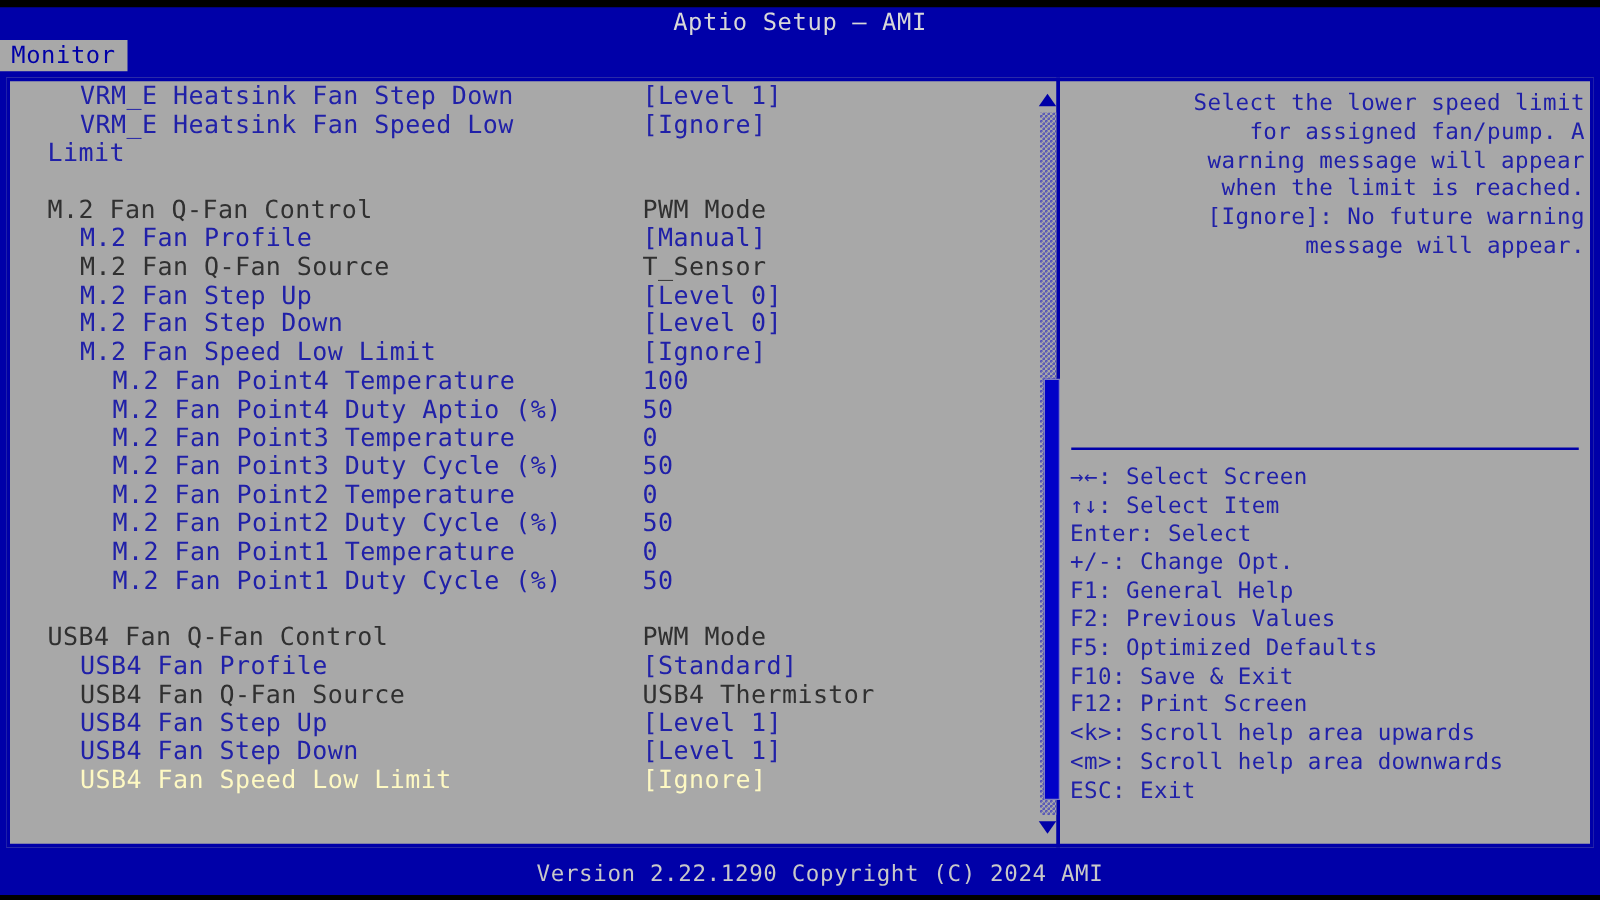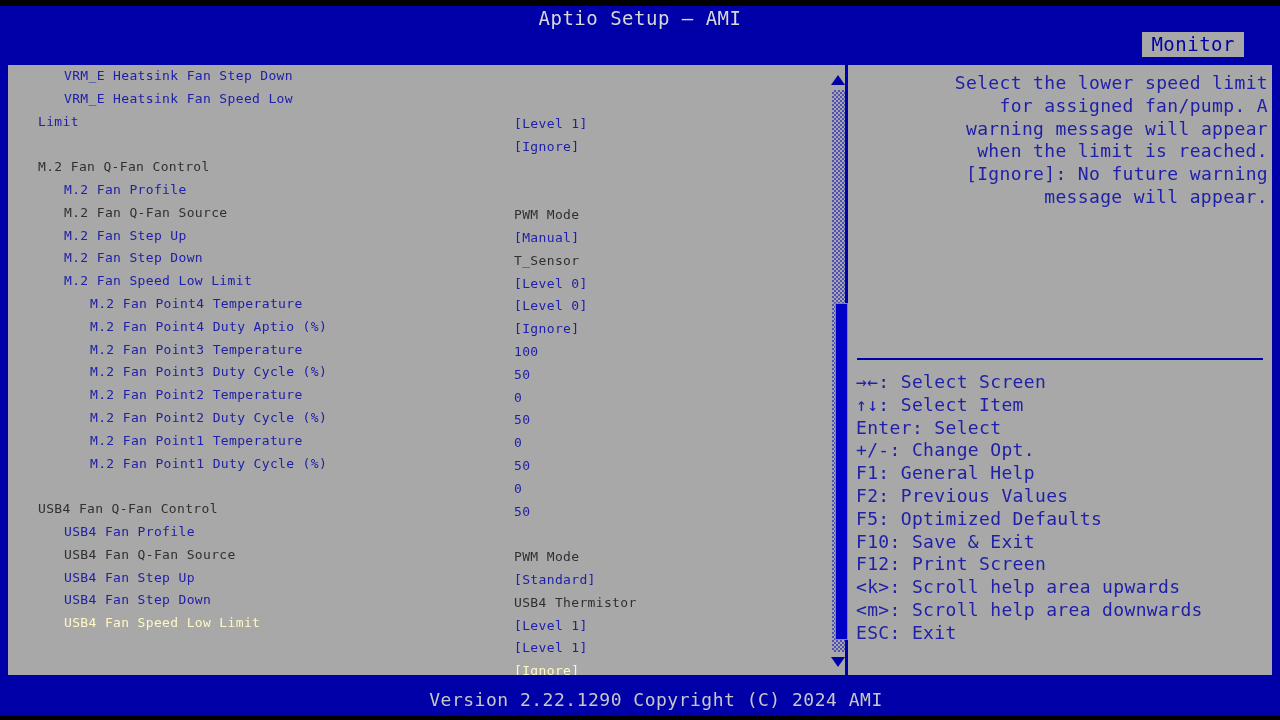--- a/index.html
+++ b/index.html
@@ -36,22 +36,22 @@
     text-align: center;
     font-size: 19px;
     line-height: 24px;
     letter-spacing: 0.5px;
     color: #d8d8d8;
     white-space: pre;
   }
   .tabrow {
     position: absolute;
     left: 0; top: 26px;
-    width: 1244px;
-    text-align: right;
+    width: 1084px;
+    text-align: left;
   }
   .tab {
     display: inline-block;
     background: #a8a8a8;
     color: #0000a8;
     font-size: 19px;
     line-height: 25px;
     padding: 0 9px;
     letter-spacing: 0.5px;
     white-space: pre;
@@ -77,33 +77,32 @@
   .options {
     position: absolute;
     left: 8px; top: 65px;
     width: 812px; height: 610px;
     overflow: hidden;
   }
   .row {
     position: relative;
     height: 22.8px;
     white-space: pre;
-    font-size: 13px;
+    font-size: 20px;
     line-height: 22.8px;
     letter-spacing: 0.35px;
   }
   .row .lbl {
     position: absolute;
     top: 0;
   }
   .row .val {
     position: absolute;
     left: 506px;
     top: 0;
-    margin-top: 48px;
   }
   .ind0 .lbl { left: 30px; }
   .ind1 .lbl { left: 56px; }
   .ind2 .lbl { left: 82px; }
 
   .c-blue  { color: #2020a8; }
   .c-dark  { color: #303030; }
   .c-white { color: #fef9c3; }
 
   

